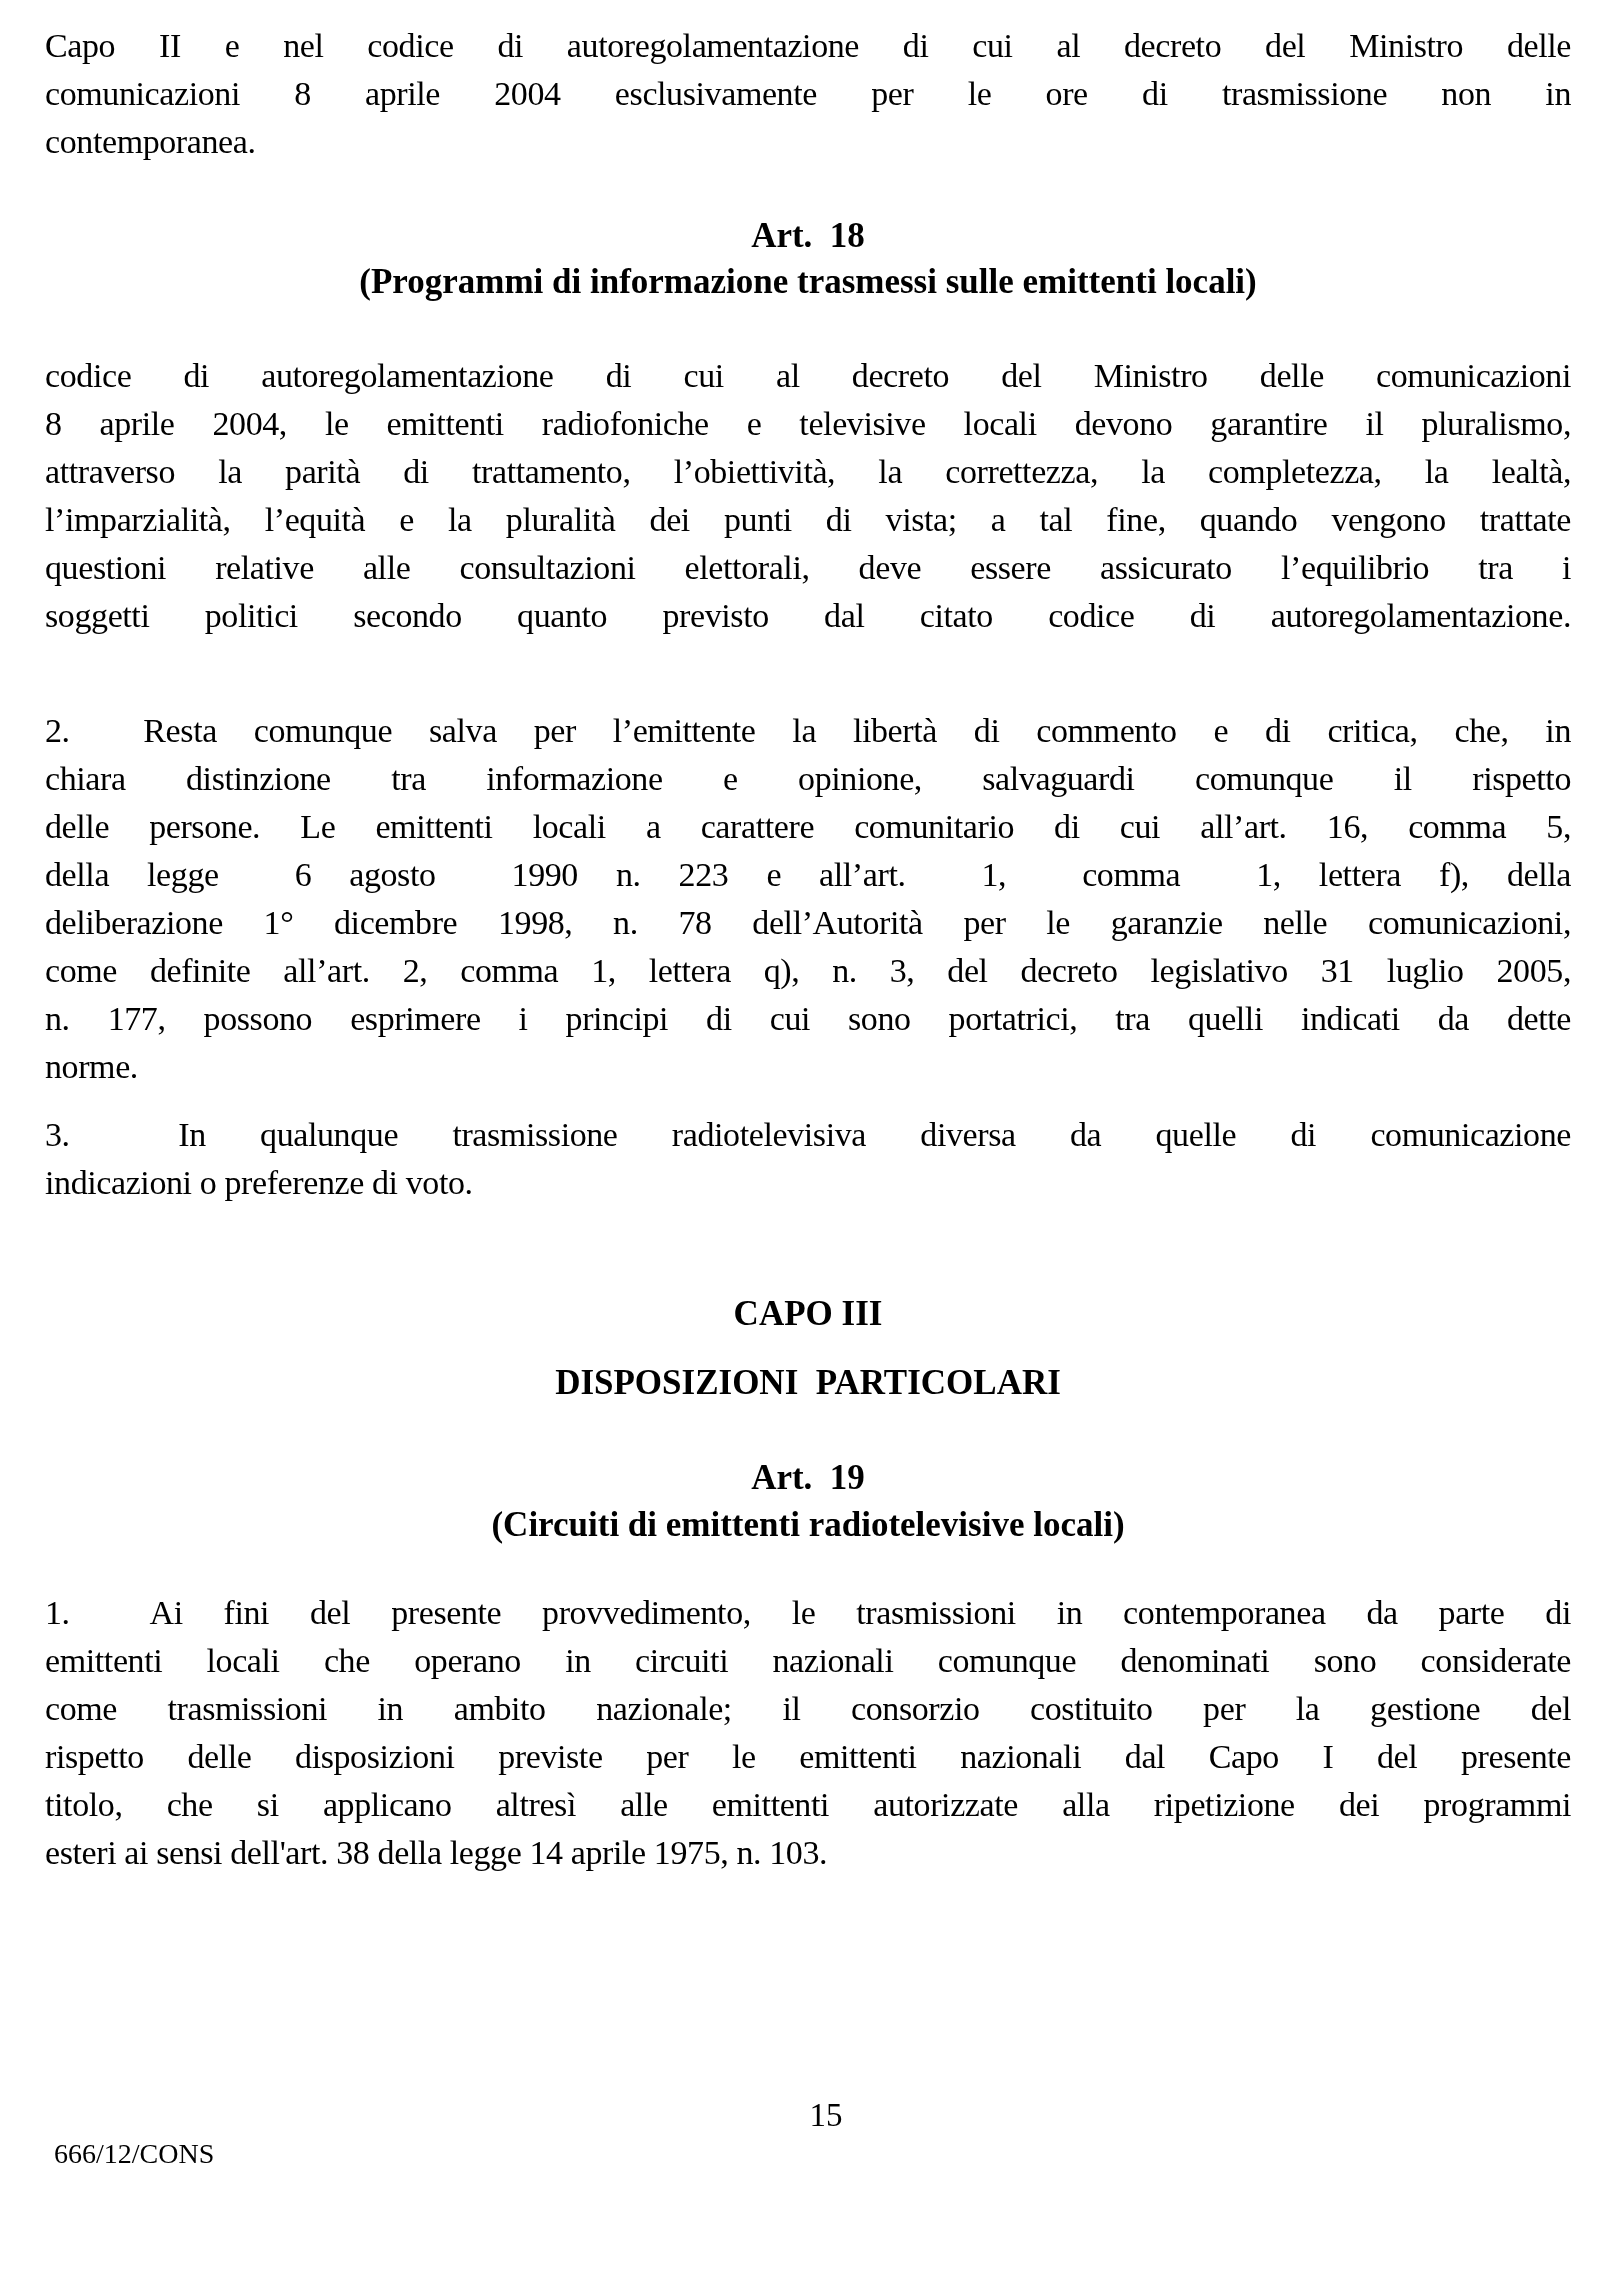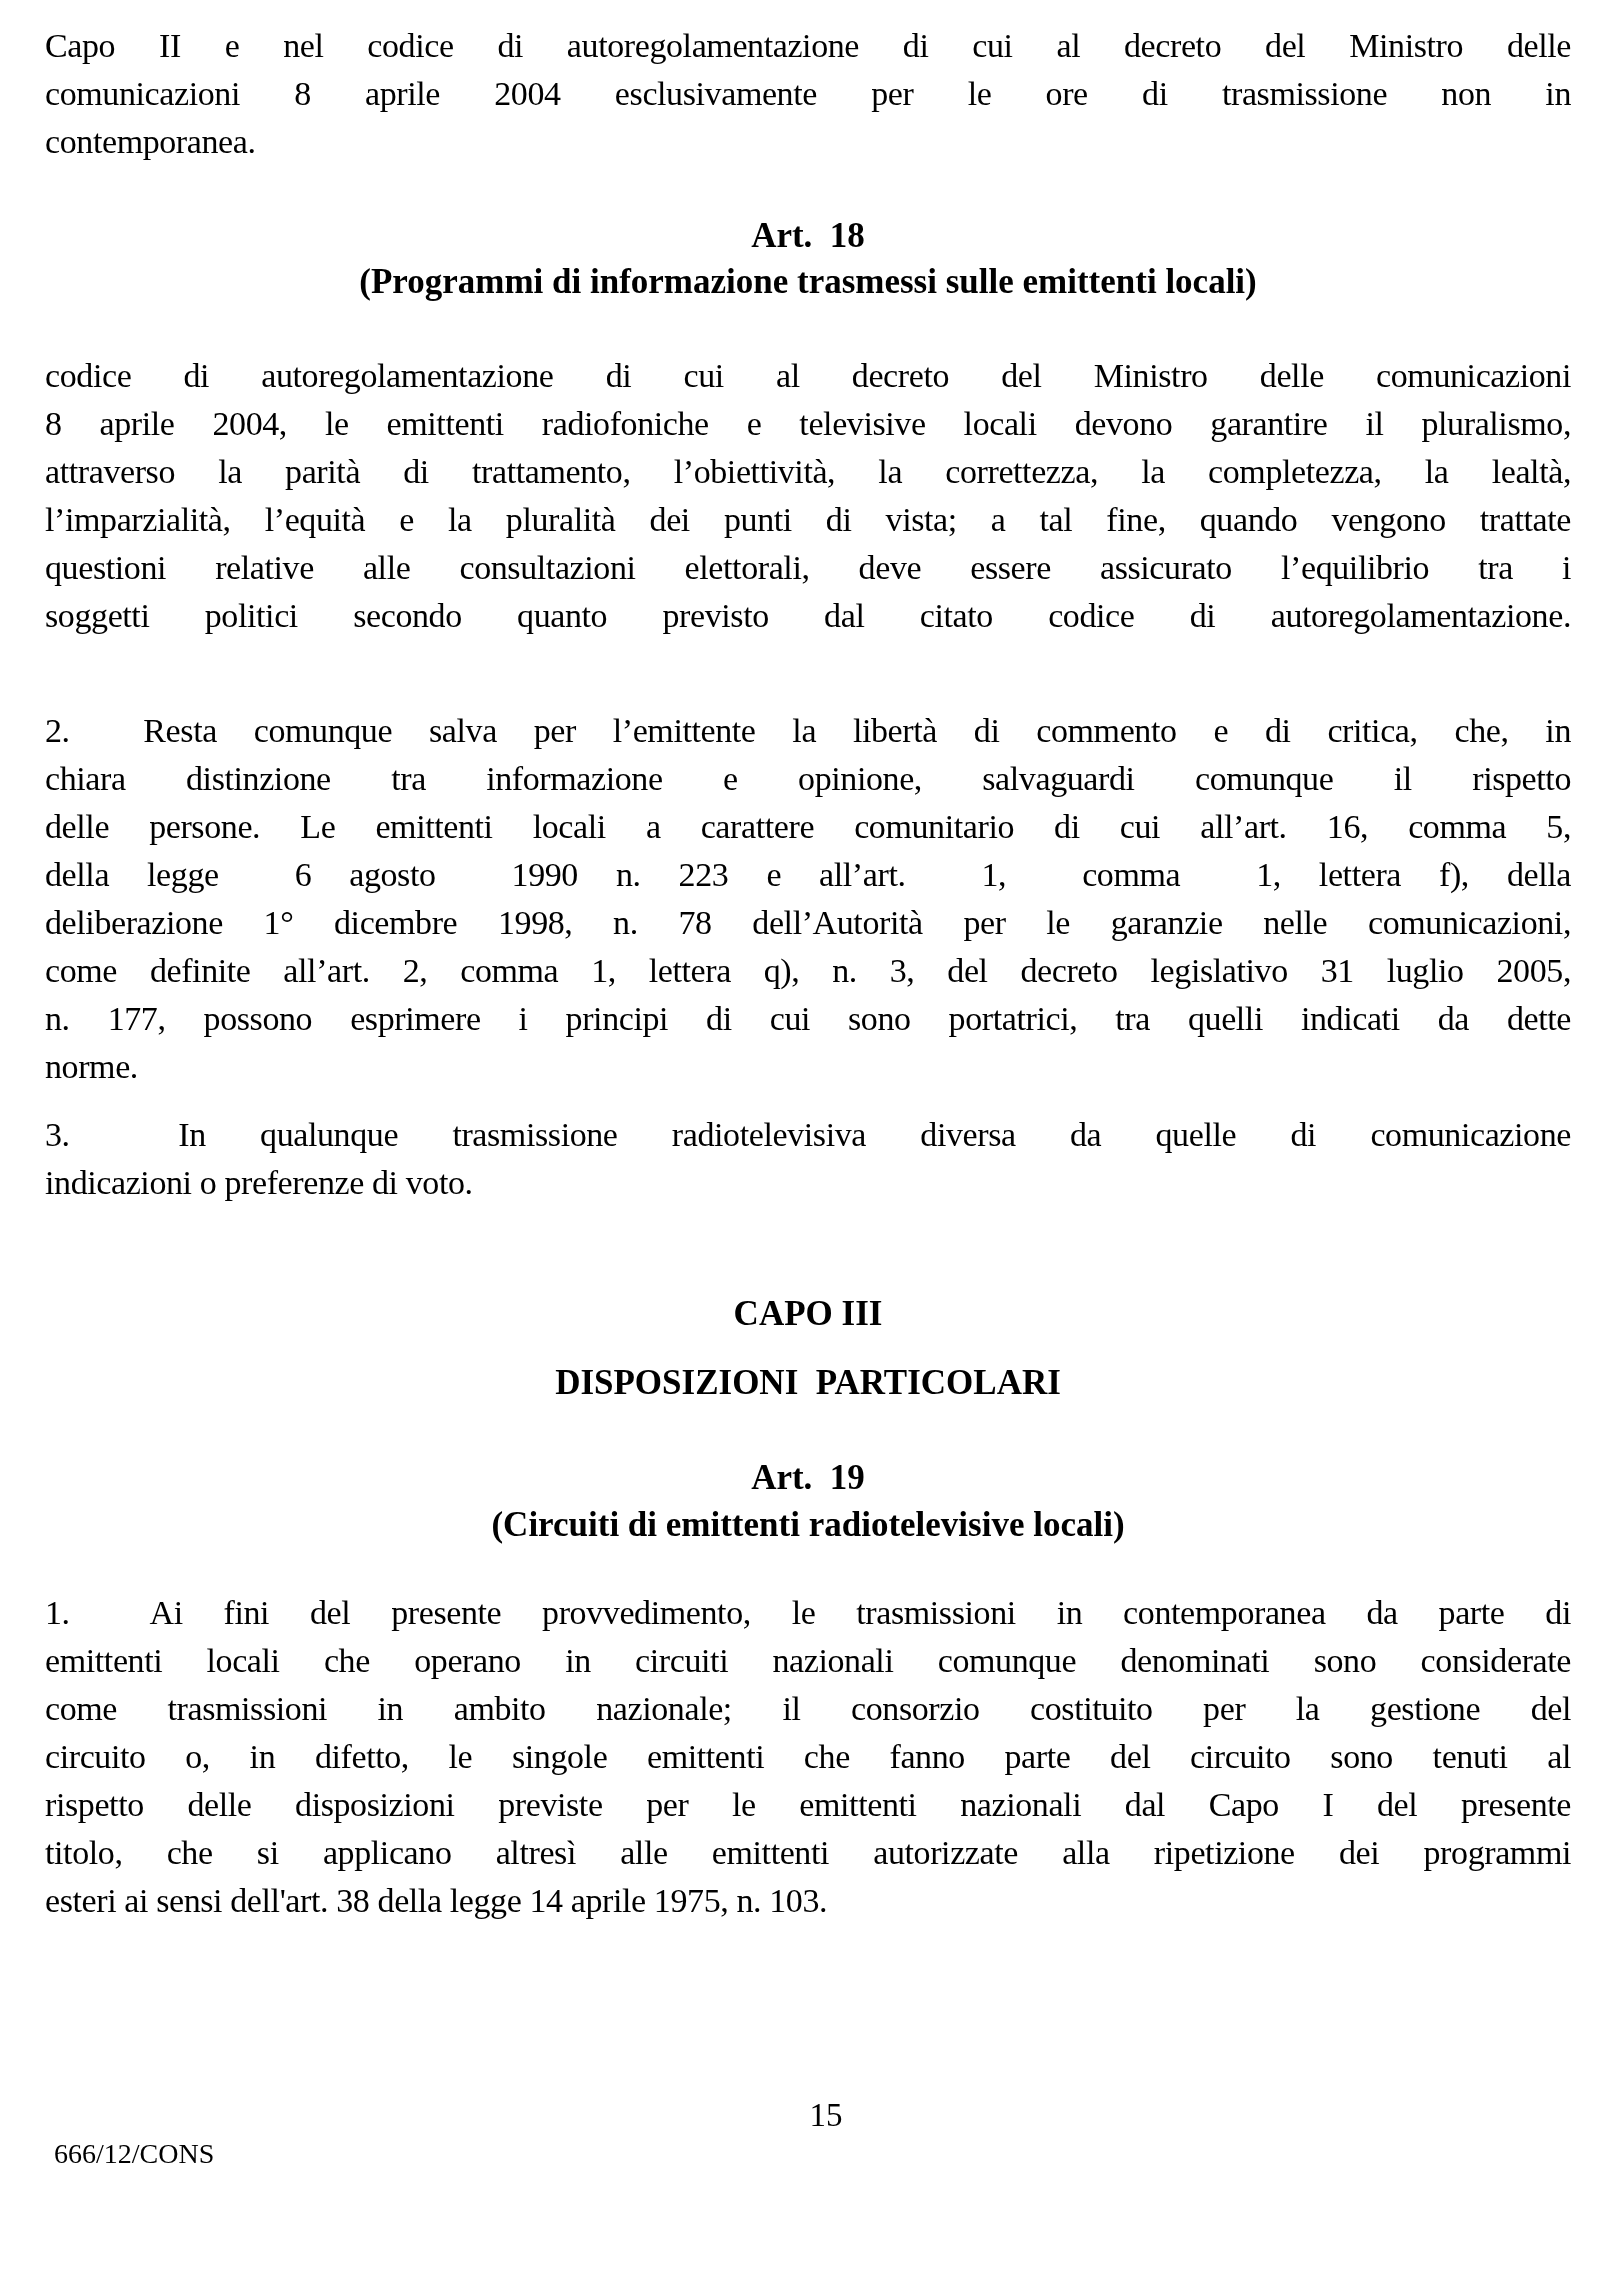--- a/index.html
+++ b/index.html
@@ -110,21 +110,20 @@
   <h2 class="block heading" style="top:1355px">DISPOSIZIONI&nbsp; PARTICOLARI</h2>
 
   <h2 class="block heading" style="top:1450px">Art.&nbsp; 19</h2>
 
   <h3 class="block heading" style="top:1497px">(Circuiti di emittenti radiotelevisive locali)</h3>
 
   <section class="block para" style="top:1585px">
       <div class="jline">1.&nbsp; Ai fini del presente provvedimento, le trasmissioni in contemporanea da parte di</div>
       <div class="jline">emittenti locali che operano in circuiti nazionali comunque denominati sono considerate</div>
       <div class="jline">come trasmissioni in ambito nazionale; il consorzio costituito per la gestione del</div>
-      <div class="jline">circuito o, in difetto, le singole emittenti che fanno parte del circuito sono tenuti al</div>
       <div class="jline">rispetto delle disposizioni previste per le emittenti nazionali dal Capo I del presente</div>
       <div class="jline">titolo, che si applicano altresì alle emittenti autorizzate alla ripetizione dei programmi</div>
       <div class="jline jlast">esteri ai sensi dell'art. 38 della legge 14 aprile 1975, n. 103.</div>
     </section>
 
   <div class="footer-page">15</div>
 
   <div class="footer-ref">666/12/CONS</div>
 
 </div>

